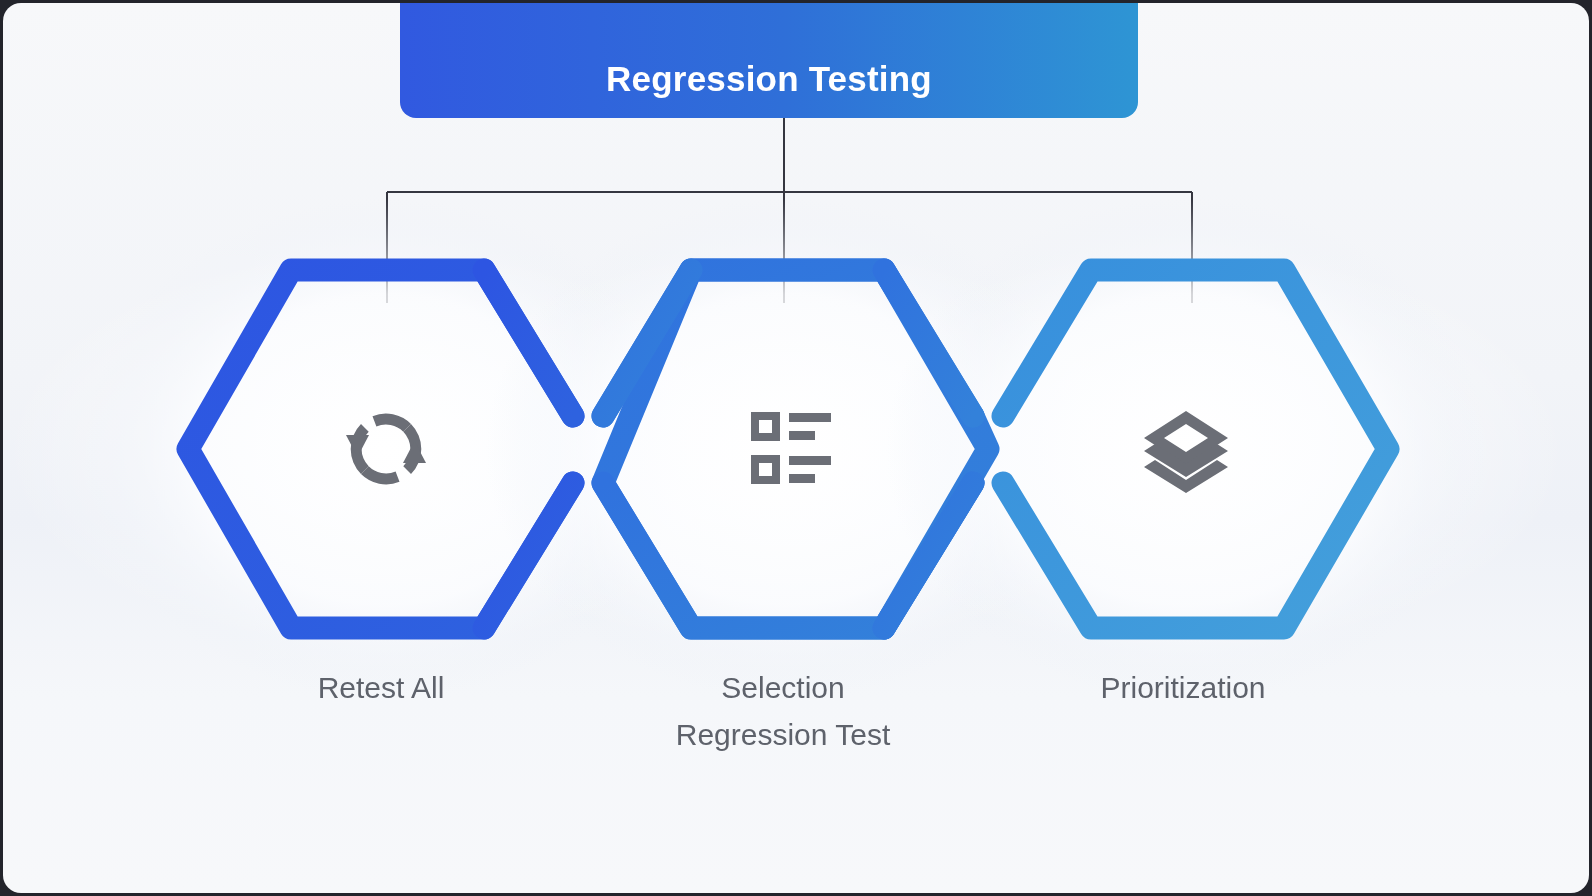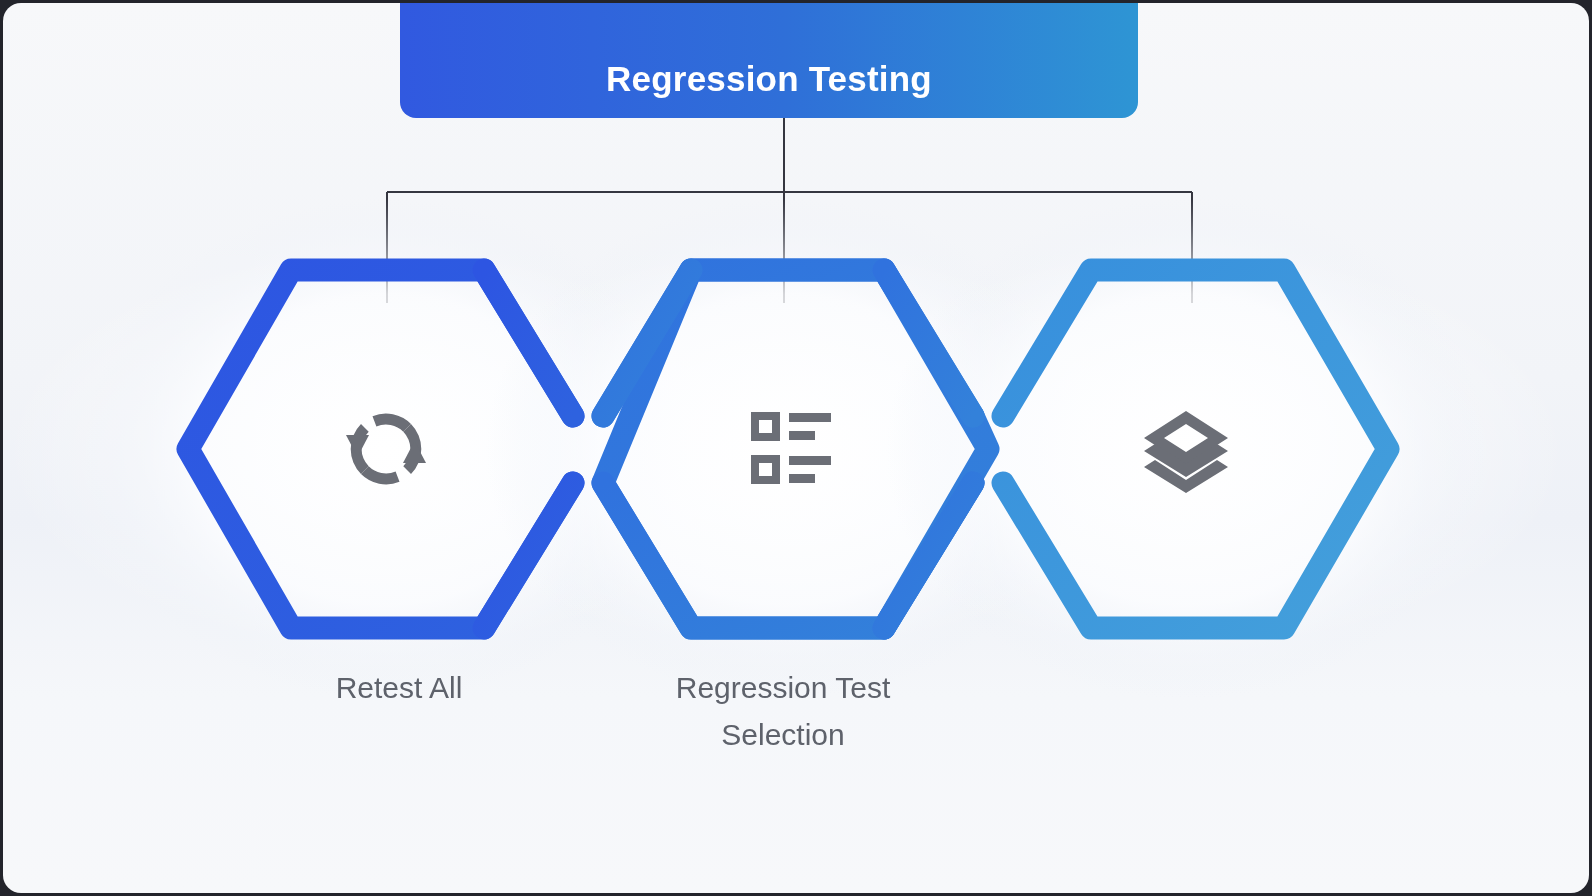--- a/index.html
+++ b/index.html
@@ -74,21 +74,21 @@
   
   .node-label {
     position: absolute;
     text-align: center;
     color: #5E626B;
     font-size: 30px;
     line-height: 1.55;
     font-weight: normal;
     width: 330px;
   }
-  #label-0 { left: 231px;  top: 662px; }
+  #label-0 { left: 213px;  top: 662px; }
   #label-1 { left: 615px;  top: 662px; }
   #label-2 { left: 1015px; top: 662px; }
 </style>
 </head>
 <body>
 
 <div id="canvas">
   <div id="card">
 
     <svg id="graphics" viewBox="0 0 1586 890" width="1586" height="890">
@@ -242,21 +242,22 @@
     <div id="header-banner">
       <div id="header-title">Regression Testing</div>
     </div>
 
     <div class="node-label" id="label-0">
       <div>Retest All</div>
       <div></div>
     </div>
 
     <div class="node-label" id="label-1">
+      <div>Selection</div>
       <div>Regression Test</div>
-      <div>Selection</div>
     </div>
 
     <div class="node-label" id="label-2">
+      <div>Prioritization</div>
     </div>
 
   </div>
 </div>
 
 </body></html>

